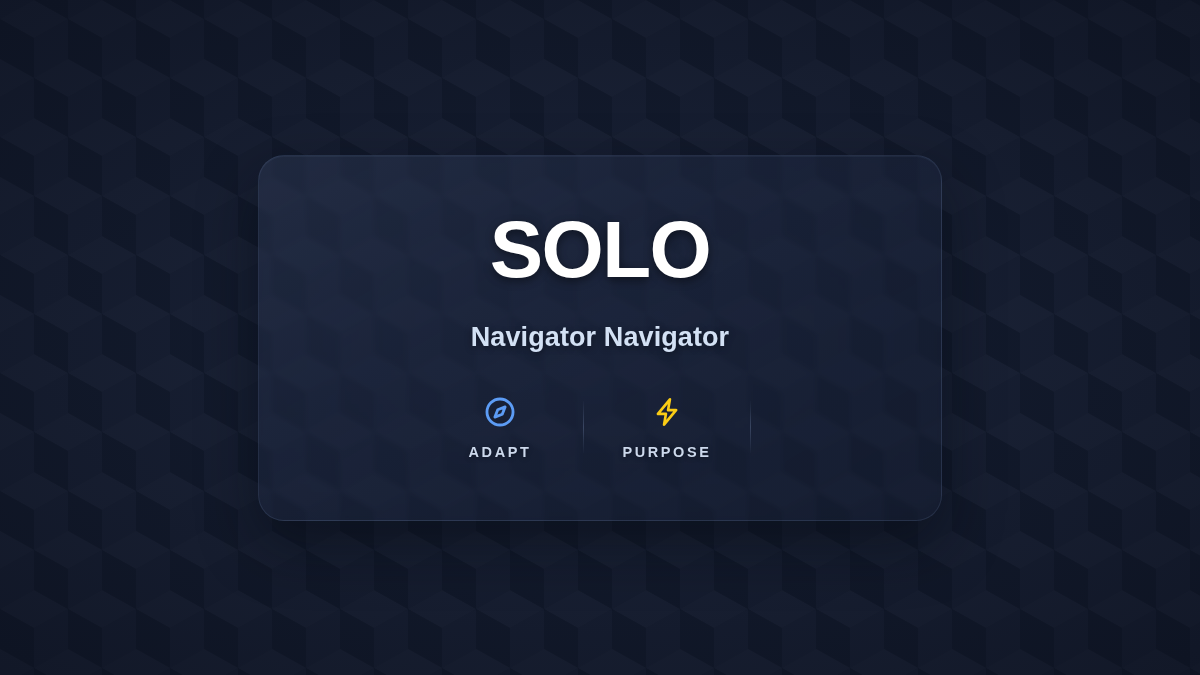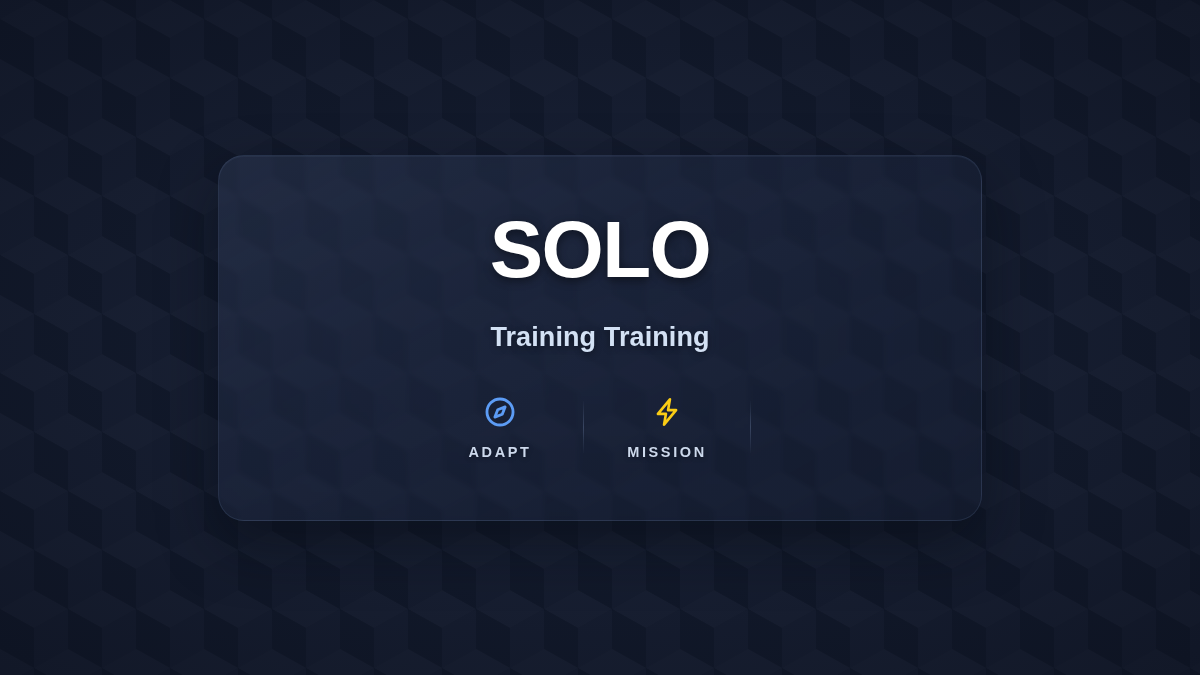--- a/index.html
+++ b/index.html
@@ -42,21 +42,21 @@
   #stage {
     position: absolute;
     inset: 0;
     display: flex;
     align-items: center;
     justify-content: center;
   }
 
   #hero-card {
     position: relative;
-    width: 764px;
+    width: 684px;
     height: 366px;
     border-radius: 26px;
     background:
       linear-gradient(150deg,
         rgba(46,57,84,0.50) 0%,
         rgba(34,44,70,0.42) 38%,
         rgba(26,35,58,0.38) 72%,
         rgba(22,30,50,0.40) 100%);
     border: 1px solid rgba(120,142,184,0.17);
     box-shadow:
@@ -182,21 +182,21 @@
 <div id="bg-vignette"></div>
 
 <div id="stage">
 
   <div id="hero-card">
 
     <div id="title-row">
       <span class="title-word" id="title-primary">SOLO</span>
     </div>
 
-    <div id="subtitle">Training Training</div>
+    <div id="subtitle">Navigator Navigator</div>
 
     <div id="pillars">
 
       <div class="pillar">
         <span class="pillar-icon">
           <svg width="34" height="34" viewBox="0 0 24 24" fill="none" stroke="#5c9cf5" stroke-width="2" stroke-linecap="round" stroke-linejoin="round">
             <circle cx="12" cy="12" r="9.2"></circle>
             <path d="M15.6 8.4 L13.6 13.6 L8.4 15.6 L10.4 10.4 Z"></path>
           </svg>
         </span>
@@ -204,21 +204,21 @@
       </div>
 
       <div class="pillar-divider"></div>
 
       <div class="pillar">
         <span class="pillar-icon">
           <svg width="32" height="34" viewBox="0 0 24 24" fill="none" stroke="#facc15" stroke-width="2" stroke-linecap="round" stroke-linejoin="round">
             <path d="M14.2 2.5 L5.2 13.4 L11.2 13.4 L9.8 21.5 L18.8 10.6 L12.8 10.6 Z"></path>
           </svg>
         </span>
-        <span class="pillar-label">MISSION</span>
+        <span class="pillar-label">PURPOSE</span>
       </div>
 
       <div class="pillar-divider"></div>
 
 
     </div>
   </div>
 </div>
 
 </body></html>

